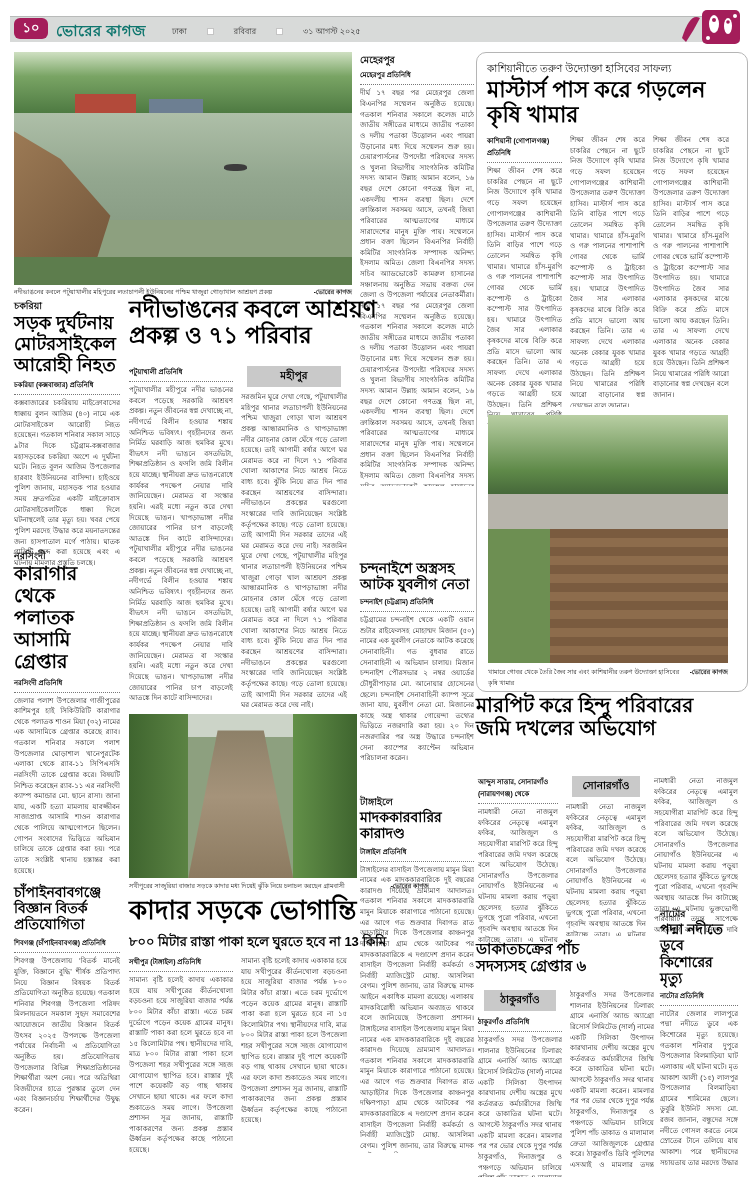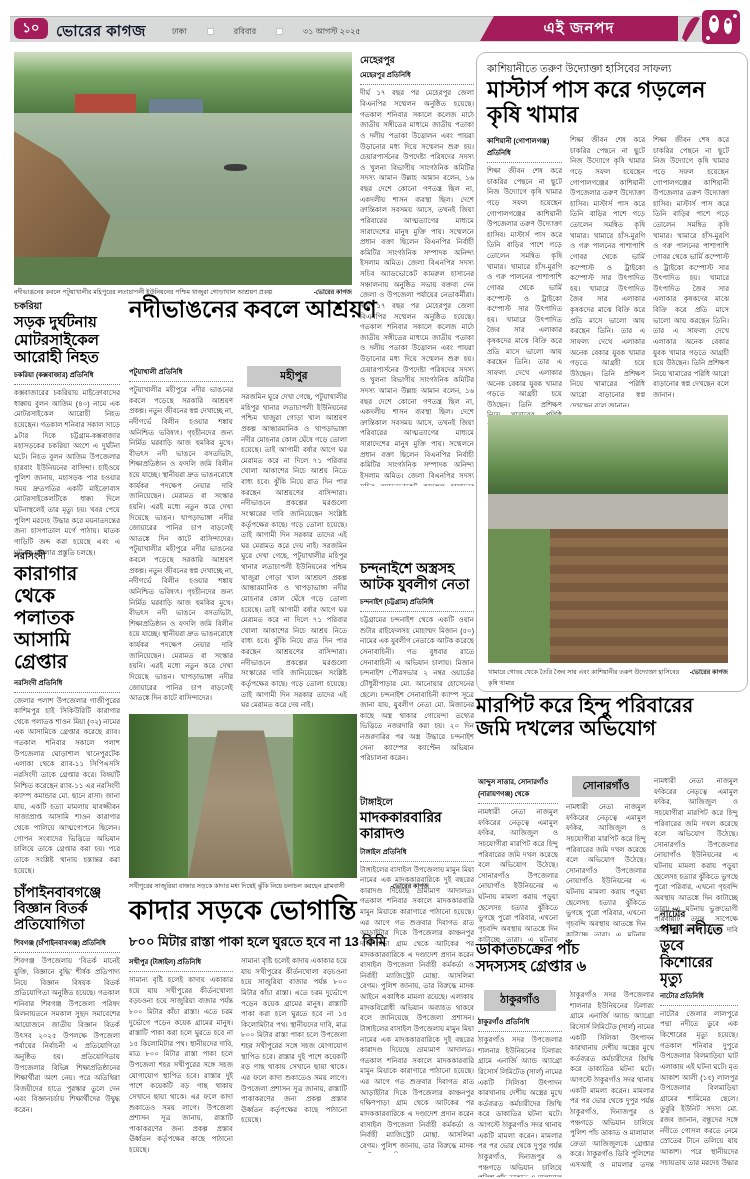--- a/index.html
+++ b/index.html
@@ -2,21 +2,21 @@
 <html lang="bn"><head>
 <meta charset="utf-8">
 <style>
   html,body{margin:0;padding:0;background:#e9e9e7;}
   .page{position:relative;width:750px;height:1179px;background:#ffffff;margin:0 auto;overflow:hidden;
         font-family:"Liberation Sans","DejaVu Sans",sans-serif;color:#111;}
   
   .hbar{position:absolute;left:10px;top:16px;width:730px;height:25px;background:#d8dad9;border-top:1px solid #b8bab9;}
   .pageno{position:absolute;left:14px;top:18px;width:34px;height:21px;background:#a41d5a;color:#fff;
           font-weight:700;font-size:13px;display:flex;align-items:center;justify-content:center;border-radius:6px;}
-  .brand{position:absolute;left:56px;top:19px;font-weight:700;font-size:15px;color:#0f172a;letter-spacing:.5px;}
+  .brand{position:absolute;left:56px;top:19px;font-weight:700;font-size:15px;color:#0f766e;letter-spacing:.5px;}
   .edition{position:absolute;left:172px;top:25px;font-size:8px;color:#333;display:flex;gap:20px;align-items:center;}
   .sq{width:5px;height:5px;background:#ffffff;border:1px solid #c4c4c4;display:inline-block;}
   .section-bar{position:absolute;left:480px;top:16px;width:198px;height:25px;background:#a41d5a;
                clip-path:polygon(14px 0,100% 0,100% 100%,0 100%);display:flex;align-items:center;justify-content:center;}
   .section-bar span{color:#fff;font-weight:700;font-size:15px;letter-spacing:1px;}
   
   .kick{font-size:9.5px;font-weight:700;line-height:1.2;margin:0 0 2px 0;}
   .hl{font-weight:700;color:#000;line-height:1.15;margin:0;}
   .byline{font-size:6.8px;font-weight:700;color:#000;padding-bottom:3px;border-bottom:1px dotted #777;margin-bottom:3px;}
   .body-t{font-size:7px;line-height:1.52;text-align:justify;color:#1b1b1b;overflow:hidden;}
@@ -36,23 +36,20 @@
   <div class="hbar"></div>
   <div class="pageno">১০</div>
   <div class="brand">ভোরের কাগজ</div>
   <div class="edition">
     <span>ঢাকা</span>
     <span class="sq"></span>
     <span>রবিবার</span>
     <span class="sq"></span>
     <span>৩১ আগস্ট ২০২৫</span>
   </div>
-  <div class="section-bar">
-    <span>এই জনপদ</span>
-  </div>
   <svg class="abs" style="left:680px;top:8px" width="62" height="38" viewBox="0 0 62 38">
     <path d="M2 30 Q10 4 20 10 Q14 22 6 34 Z" fill="#a41d5a"></path>
     <rect x="22" y="2" width="38" height="34" rx="5" fill="#a41d5a"></rect>
     <ellipse cx="34" cy="16" rx="5" ry="9" fill="#ffffff"></ellipse>
     <ellipse cx="48" cy="18" rx="4" ry="8" fill="#ffffff"></ellipse>
     <circle cx="34" cy="12" r="2" fill="#a41d5a"></circle>
     <circle cx="48" cy="14" r="1.8" fill="#a41d5a"></circle>
     <circle cx="28" cy="30" r="2" fill="#ffffff"></circle>
     <circle cx="55" cy="8" r="2" fill="#ffffff"></circle>
   </svg>
@@ -97,33 +94,34 @@
       <div class="abs" style="left:0;top:46%;width:26%;height:54%;background:#6d8f52"></div>
     </div>
     <div class="cap" style="left:11px;top:614px;width:240px">
       <span>খামারে গোবর থেকে তৈরি জৈব সার এবং কাশিয়ানীর তরুণ উদ্যোক্তা হাসিবের কৃষি খামার</span>
       <span class="cr">-ভোরের কাগজ</span>
     </div>
   </div>
 
   <div class="abs" style="left:129px;top:296px;width:332px">
     <div class="hl" style="font-size:23px">নদীভাঙনের কবলে আশ্রয়ণ</div>
+    <div class="hl" style="font-size:23px">প্রকল্প ও ৭১ পরিবার</div>
   </div>
   <div class="abs" style="left:129px;top:366px;width:104px">
     <div class="byline">পটুয়াখালী প্রতিনিধি</div>
     <div class="body-t" style="height:330px">পটুয়াখালীর মহীপুরে নদীর ভাঙনের কবলে পড়েছে সরকারি আশ্রয়ণ প্রকল্প। নতুন জীবনের স্বপ্ন দেখাচ্ছে না, নদীগর্ভে বিলীন হওয়ার শঙ্কায় অনিশ্চিত ভবিষ্যৎ। গৃহহীনদের জন্য নির্মিত ঘরবাড়ি আজ হুমকির মুখে। বীভৎস নদী ভাঙনে বসতভিটা, শিক্ষাপ্রতিষ্ঠান ও ফসলি জমি বিলীন হয়ে যাচ্ছে। স্থানীয়রা দ্রুত ভাঙনরোধে কার্যকর পদক্ষেপ নেয়ার দাবি জানিয়েছেন। মেরামত বা সংস্কার হয়নি। এরই মধ্যে নতুন করে দেখা দিয়েছে ভাঙন। খাপড়াভাঙ্গা নদীর জোয়ারের পানির চাপ বাড়লেই আতঙ্কে দিন কাটে বাসিন্দাদের। পটুয়াখালীর মহীপুরে নদীর ভাঙনের কবলে পড়েছে সরকারি আশ্রয়ণ প্রকল্প। নতুন জীবনের স্বপ্ন দেখাচ্ছে না, নদীগর্ভে বিলীন হওয়ার শঙ্কায় অনিশ্চিত ভবিষ্যৎ। গৃহহীনদের জন্য নির্মিত ঘরবাড়ি আজ হুমকির মুখে। বীভৎস নদী ভাঙনে বসতভিটা, শিক্ষাপ্রতিষ্ঠান ও ফসলি জমি বিলীন হয়ে যাচ্ছে। স্থানীয়রা দ্রুত ভাঙনরোধে কার্যকর পদক্ষেপ নেয়ার দাবি জানিয়েছেন। মেরামত বা সংস্কার হয়নি। এরই মধ্যে নতুন করে দেখা দিয়েছে ভাঙন। খাপড়াভাঙ্গা নদীর জোয়ারের পানির চাপ বাড়লেই আতঙ্কে দিন কাটে বাসিন্দাদের।</div>
   </div>
   <div class="abs" style="left:241px;top:366px;width:106px">
     <div class="dbox">মহীপুর</div>
     <div class="body-t" style="height:322px">সরজমিন ঘুরে দেখা গেছে, পটুয়াখালীর মহিপুর থানার লতাচাপলী ইউনিয়নের পশ্চিম খাজুরা গোড়া খাল আশ্রয়ণ প্রকল্প আন্ধারমানিক ও খাপড়াভাঙ্গা নদীর মোহনার কোল ঘেঁষে গড়ে তোলা হয়েছে। তাই আগামী বর্ষার আগে ঘর মেরামত করে না দিলে ৭১ পরিবার খোলা আকাশের নিচে আশ্রয় নিতে বাধ্য হবে। ঝুঁকি নিয়ে রাত দিন পার করছেন আশ্রয়ণের বাসিন্দারা। নদীভাঙনে প্রকল্পের ঘরগুলো সংস্কারের দাবি জানিয়েছেন সংশ্লিষ্ট কর্তৃপক্ষের কাছে। গড়ে তোলা হয়েছে। তাই আগামী দিন সরকার তাদের এই ঘর মেরামত করে দেয় নাই। সরজমিন ঘুরে দেখা গেছে, পটুয়াখালীর মহিপুর থানার লতাচাপলী ইউনিয়নের পশ্চিম খাজুরা গোড়া খাল আশ্রয়ণ প্রকল্প আন্ধারমানিক ও খাপড়াভাঙ্গা নদীর মোহনার কোল ঘেঁষে গড়ে তোলা হয়েছে। তাই আগামী বর্ষার আগে ঘর মেরামত করে না দিলে ৭১ পরিবার খোলা আকাশের নিচে আশ্রয় নিতে বাধ্য হবে। ঝুঁকি নিয়ে রাত দিন পার করছেন আশ্রয়ণের বাসিন্দারা। নদীভাঙনে প্রকল্পের ঘরগুলো সংস্কারের দাবি জানিয়েছেন সংশ্লিষ্ট কর্তৃপক্ষের কাছে। গড়ে তোলা হয়েছে। তাই আগামী দিন সরকার তাদের এই ঘর মেরামত করে দেয় নাই।</div>
   </div>
 
   <div class="abs" style="left:14px;top:300px;width:106px">
     <div class="kick">চকরিয়া</div>
-    <div class="hl" style="font-size:15px">সড়ক দুর্ঘটনায় মোটরসাইকেল আরোহী নিহত</div>
+    <div class="hl" style="font-size:18px">সড়ক দুর্ঘটনায় মোটরসাইকেল আরোহী নিহত</div>
     <div class="byline" style="margin-top:4px">চকরিয়া (কক্সবাজার) প্রতিনিধি</div>
     <div class="body-t" style="height:178px">কক্সবাজারের চকরিয়ায় মাইক্রোবাসের ধাক্কায় বুলন আজিম (৪০) নামে এক মোটরসাইকেল আরোহী নিহত হয়েছেন। গতকাল শনিবার সকাল সাড়ে ৯টার দিকে চট্টগ্রাম-কক্সবাজার মহাসড়কের চকরিয়া অংশে এ দুর্ঘটনা ঘটে। নিহত বুলন আজিম উপজেলার হারবাং ইউনিয়নের বাসিন্দা। হাইওয়ে পুলিশ জানায়, মহাসড়ক পার হওয়ার সময় দ্রুতগতির একটি মাইক্রোবাস মোটরসাইকেলটিকে ধাক্কা দিলে ঘটনাস্থলেই তার মৃত্যু হয়। খবর পেয়ে পুলিশ মরদেহ উদ্ধার করে ময়নাতদন্তের জন্য হাসপাতাল মর্গে পাঠায়। ঘাতক গাড়িটি জব্দ করা হয়েছে এবং এ ঘটনায় মামলার প্রস্তুতি চলছে।</div>
   </div>
 
   <div class="abs" style="left:14px;top:550px;width:106px">
     <div class="kick">নরসিংদী</div>
     <div class="hl" style="font-size:19px">কারাগার থেকে পলাতক আসামি গ্রেপ্তার</div>
     <div class="byline" style="margin-top:4px">নরসিংদী প্রতিনিধি</div>
     <div class="body-t" style="height:208px">জেলার পলাশ উপজেলার গাজীপুরের কাশিমপুর হাই সিকিউরিটি কারাগার থেকে পলাতক শাওন মিয়া (৩২) নামের এক আসামিকে গ্রেপ্তার করেছে র‍্যাব। গতকাল শনিবার সকালে পলাশ উপজেলার ঘোড়াশাল খানেপুরটেক এলাকা থেকে র‍্যাব-১১ সিপিএসসি নরসিংদী তাকে গ্রেপ্তার করে। বিষয়টি নিশ্চিত করেছেন র‍্যাব-১১ এর নরসিংদী ক্যাম্প কমান্ডার মো. ছানে রাসা। জানা যায়, একটি হত্যা মামলায় যাবজ্জীবন সাজাপ্রাপ্ত আসামি শাওন কারাগার থেকে পালিয়ে আত্মগোপনে ছিলেন। গোপন সংবাদের ভিত্তিতে অভিযান চালিয়ে তাকে গ্রেপ্তার করা হয়। পরে তাকে সংশ্লিষ্ট থানায় হস্তান্তর করা হয়েছে।</div>
   </div>

